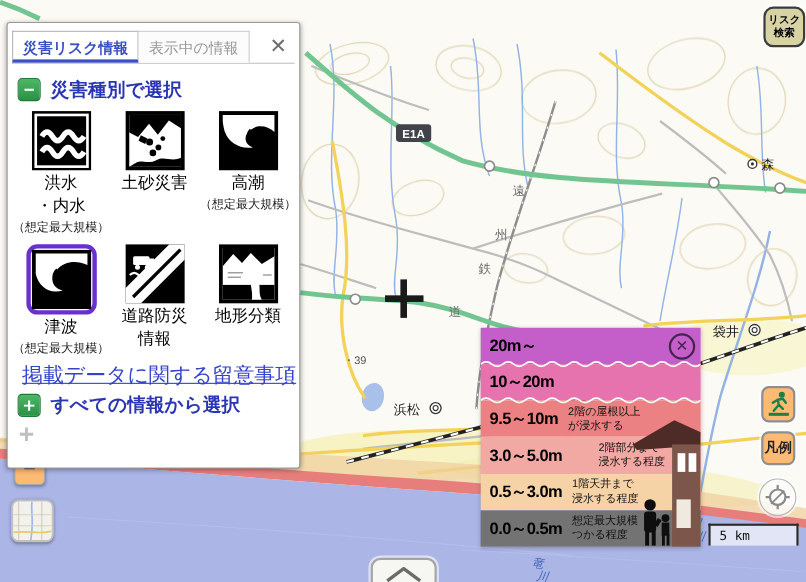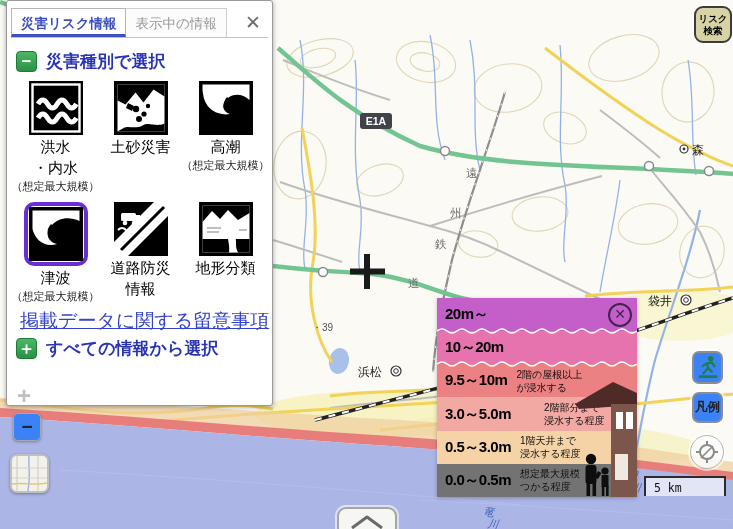--- a/index.html
+++ b/index.html
@@ -4,21 +4,21 @@
 <style>
   * { margin:0; padding:0; box-sizing:border-box; }
   html,body { width:733px; height:529px; overflow:hidden; }
   body { font-family:"Liberation Sans","DejaVu Sans",sans-serif; position:relative; background:#fbfaf5; }
   #stage { position:absolute; inset:0; width:733px; height:529px; overflow:hidden; }
 
   
   #map-svg { position:absolute; left:0; top:0; z-index:0; }
 
   
-  .panel { position:absolute; left:6px; top:0; width:267px; height:406px; background:#fff;
+  .panel { position:absolute; left:6px; top:20px; width:267px; height:406px; background:#fff;
            border:1px solid #9a9a9a; border-radius:3px; box-shadow:0 1px 5px rgba(0,0,0,.35); z-index:5; }
   .tabs { position:absolute; left:4px; top:7px; right:4px; height:30px; display:flex; align-items:stretch;
           border-bottom:1px solid #c3c3c3; }
   .tab { font-size:13.5px; padding:6px 9px 4px; white-space:nowrap; cursor:pointer; }
   .tab.active { color:#3a50c3; font-weight:bold; border:1px solid #b5b5b5; border-bottom:3px solid #3a50c3; background:#fff; }
   .tab.inactive { color:#969696; border:1px solid #cfcfcf; border-left:none; border-bottom:none; background:#fcfcfc; }
   .panel-close { margin-left:auto; align-self:center; color:#6e6e6e; font-size:19px; line-height:1; padding:0 7px; cursor:pointer; }
 
   .section-head { position:absolute; display:flex; align-items:center; gap:9px; cursor:pointer; }
   .sec1 { left:9px; top:49px; }
@@ -47,21 +47,21 @@
   .lrow { height:33.16px; position:relative; display:flex; align-items:center; padding-left:8px; }
   .ldepth { font-weight:bold; font-size:15px; color:#000; white-space:nowrap; letter-spacing:-0.5px; }
   .lnote { font-size:10px; color:#101010; line-height:1.3; margin-left:9px; white-space:nowrap; }
   .lsep { position:absolute; left:0; width:200px; height:7px; z-index:2; pointer-events:none; }
   .legend-close { position:absolute; right:5px; top:5px; width:24px; height:24px; border:2.5px solid #45234e;
                   border-radius:50%; color:#45234e; font-size:14px; font-weight:bold; text-align:center;
                   line-height:19px; cursor:pointer; z-index:4; }
   .house-svg { position:absolute; right:0; top:80px; z-index:1; pointer-events:none; }
 
   
-  .btn { position:absolute; background:#3b82f6; border:2px solid #8e8e8e; border-radius:7px; z-index:4;
+  .btn { position:absolute; background:#fdba74; border:2px solid #8e8e8e; border-radius:7px; z-index:4;
          box-shadow:0 0 0 2px rgba(255,255,255,.6); display:flex; align-items:center; justify-content:center; cursor:pointer; }
   .btn-risk { left:694px; top:6px; width:38px; height:37px; background:#d7d3a5; border:2px solid #3c3c3c; border-radius:9px;
               flex-direction:column; font-size:9.5px; font-weight:bold; color:#000; line-height:1.2; }
   .btn-evac { left:692px; top:351px; width:31px; height:33px; }
   .btn-hanrei { left:692px; top:392px; width:31px; height:31px; font-size:12.5px; font-weight:bold; color:#222; }
   .btn-loc { left:690px; top:435px; width:34px; height:34px; border-radius:50%; background:rgba(252,252,252,.85); border:1.5px solid #b5b5b5; }
   .btn-zoom-out { left:13px; top:413px; width:28px; height:28px; border-radius:5px; border:1.5px solid #a8a8a8;
                   font-size:19px; font-weight:bold; color:#222; box-shadow:0 1px 3px rgba(0,0,0,.3); }
   .btn-chevron { left:337px; top:507px; width:60px; height:30px; border-radius:9px; background:#f6f6f2; border:2px solid #a5a5a5; }
   .minimap { left:10px; top:454px; width:39px; height:39px; border-radius:7px; border:2px solid #c0c0c0; overflow:hidden;

